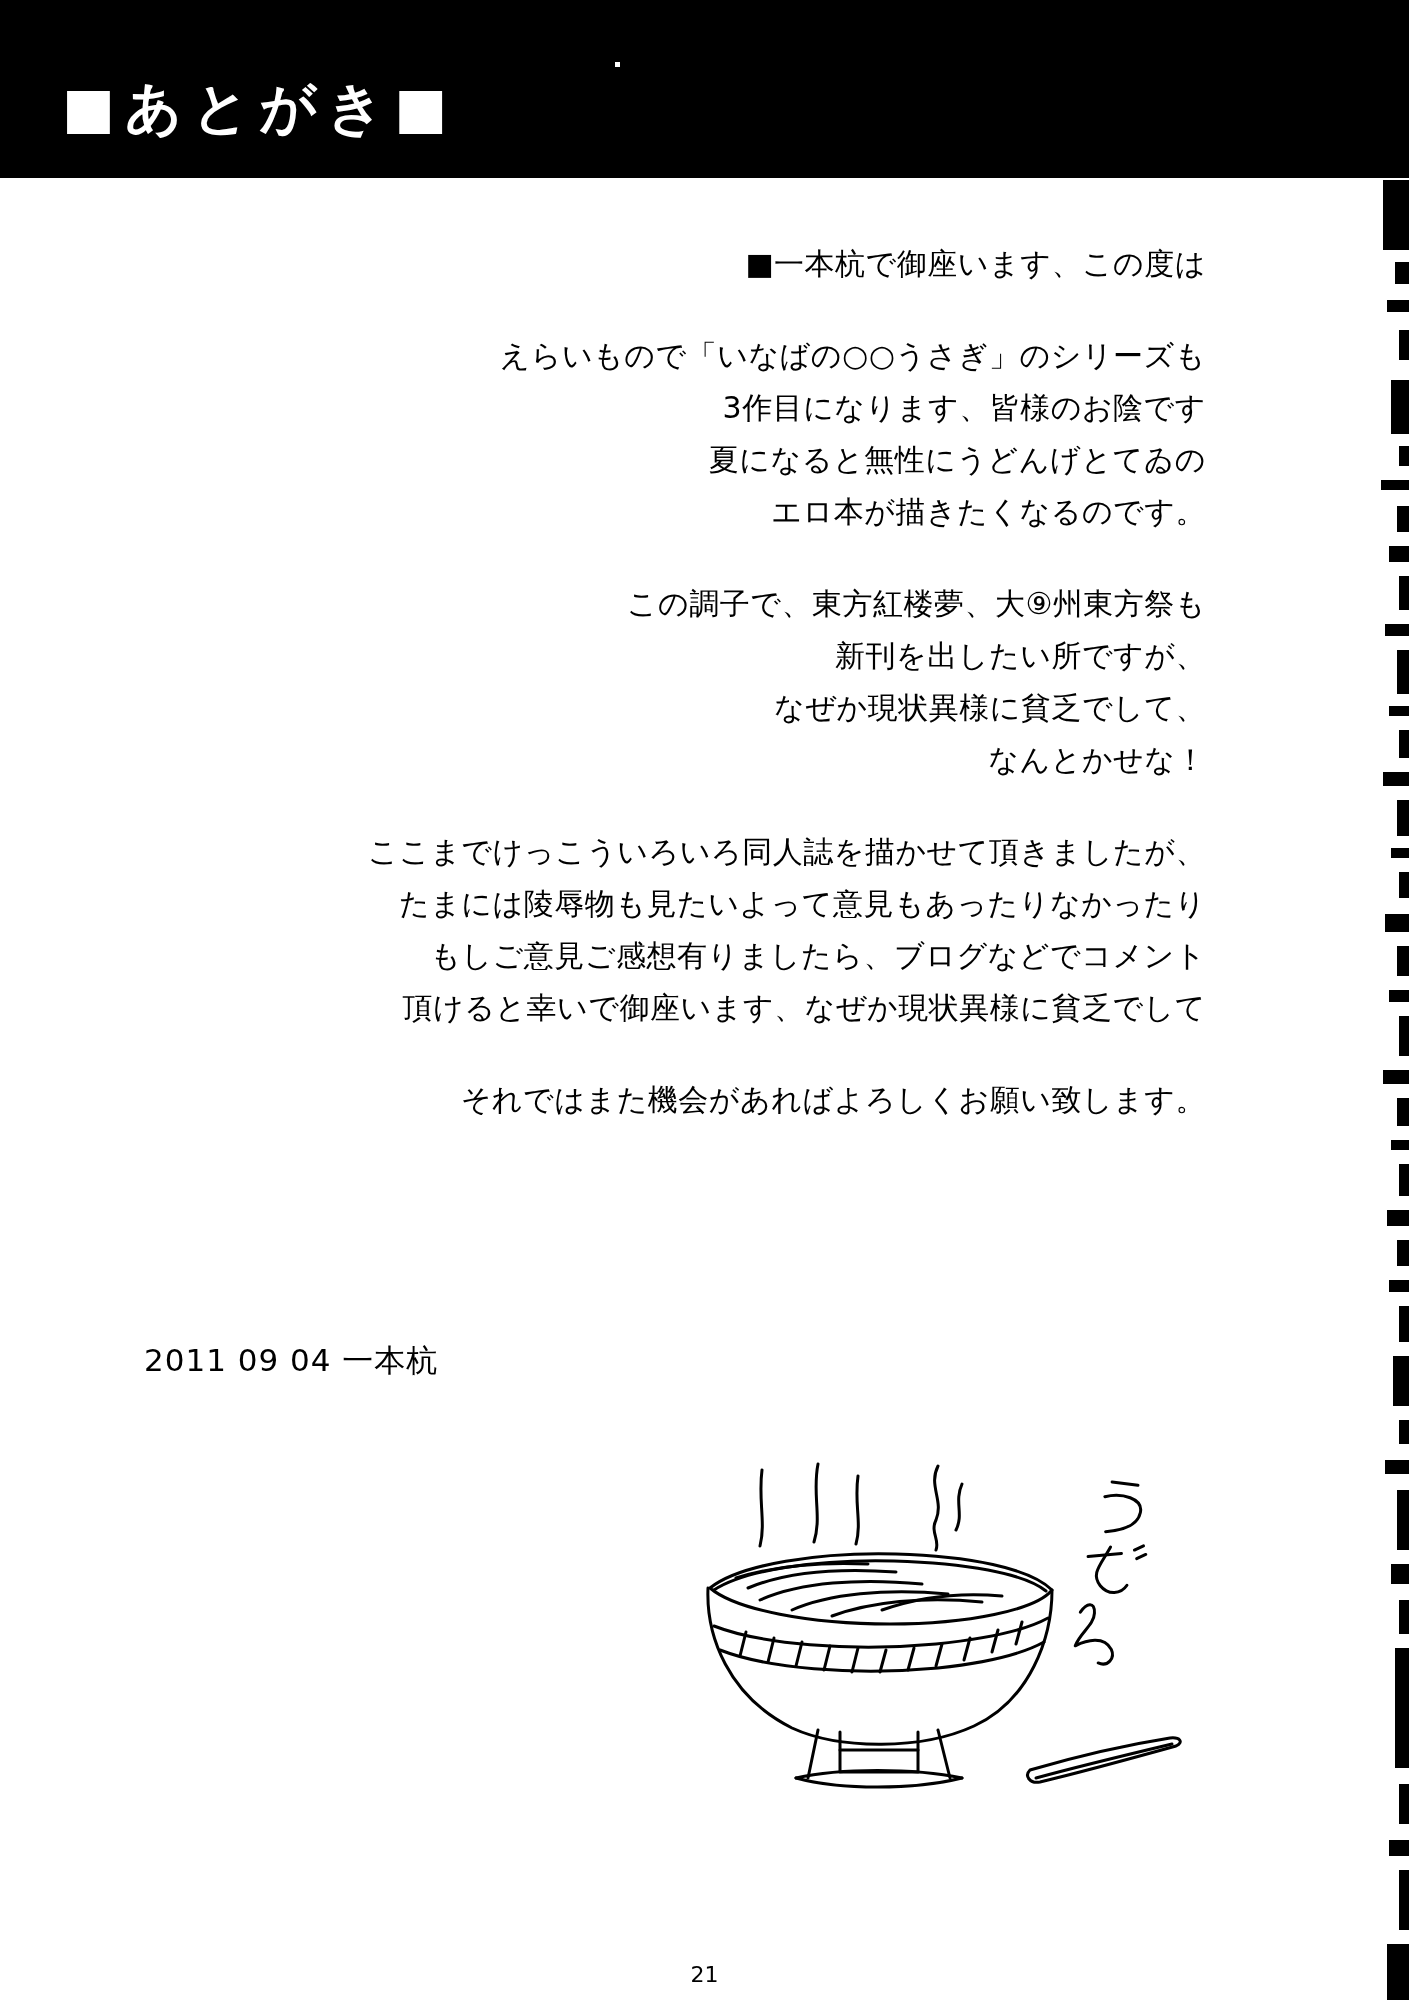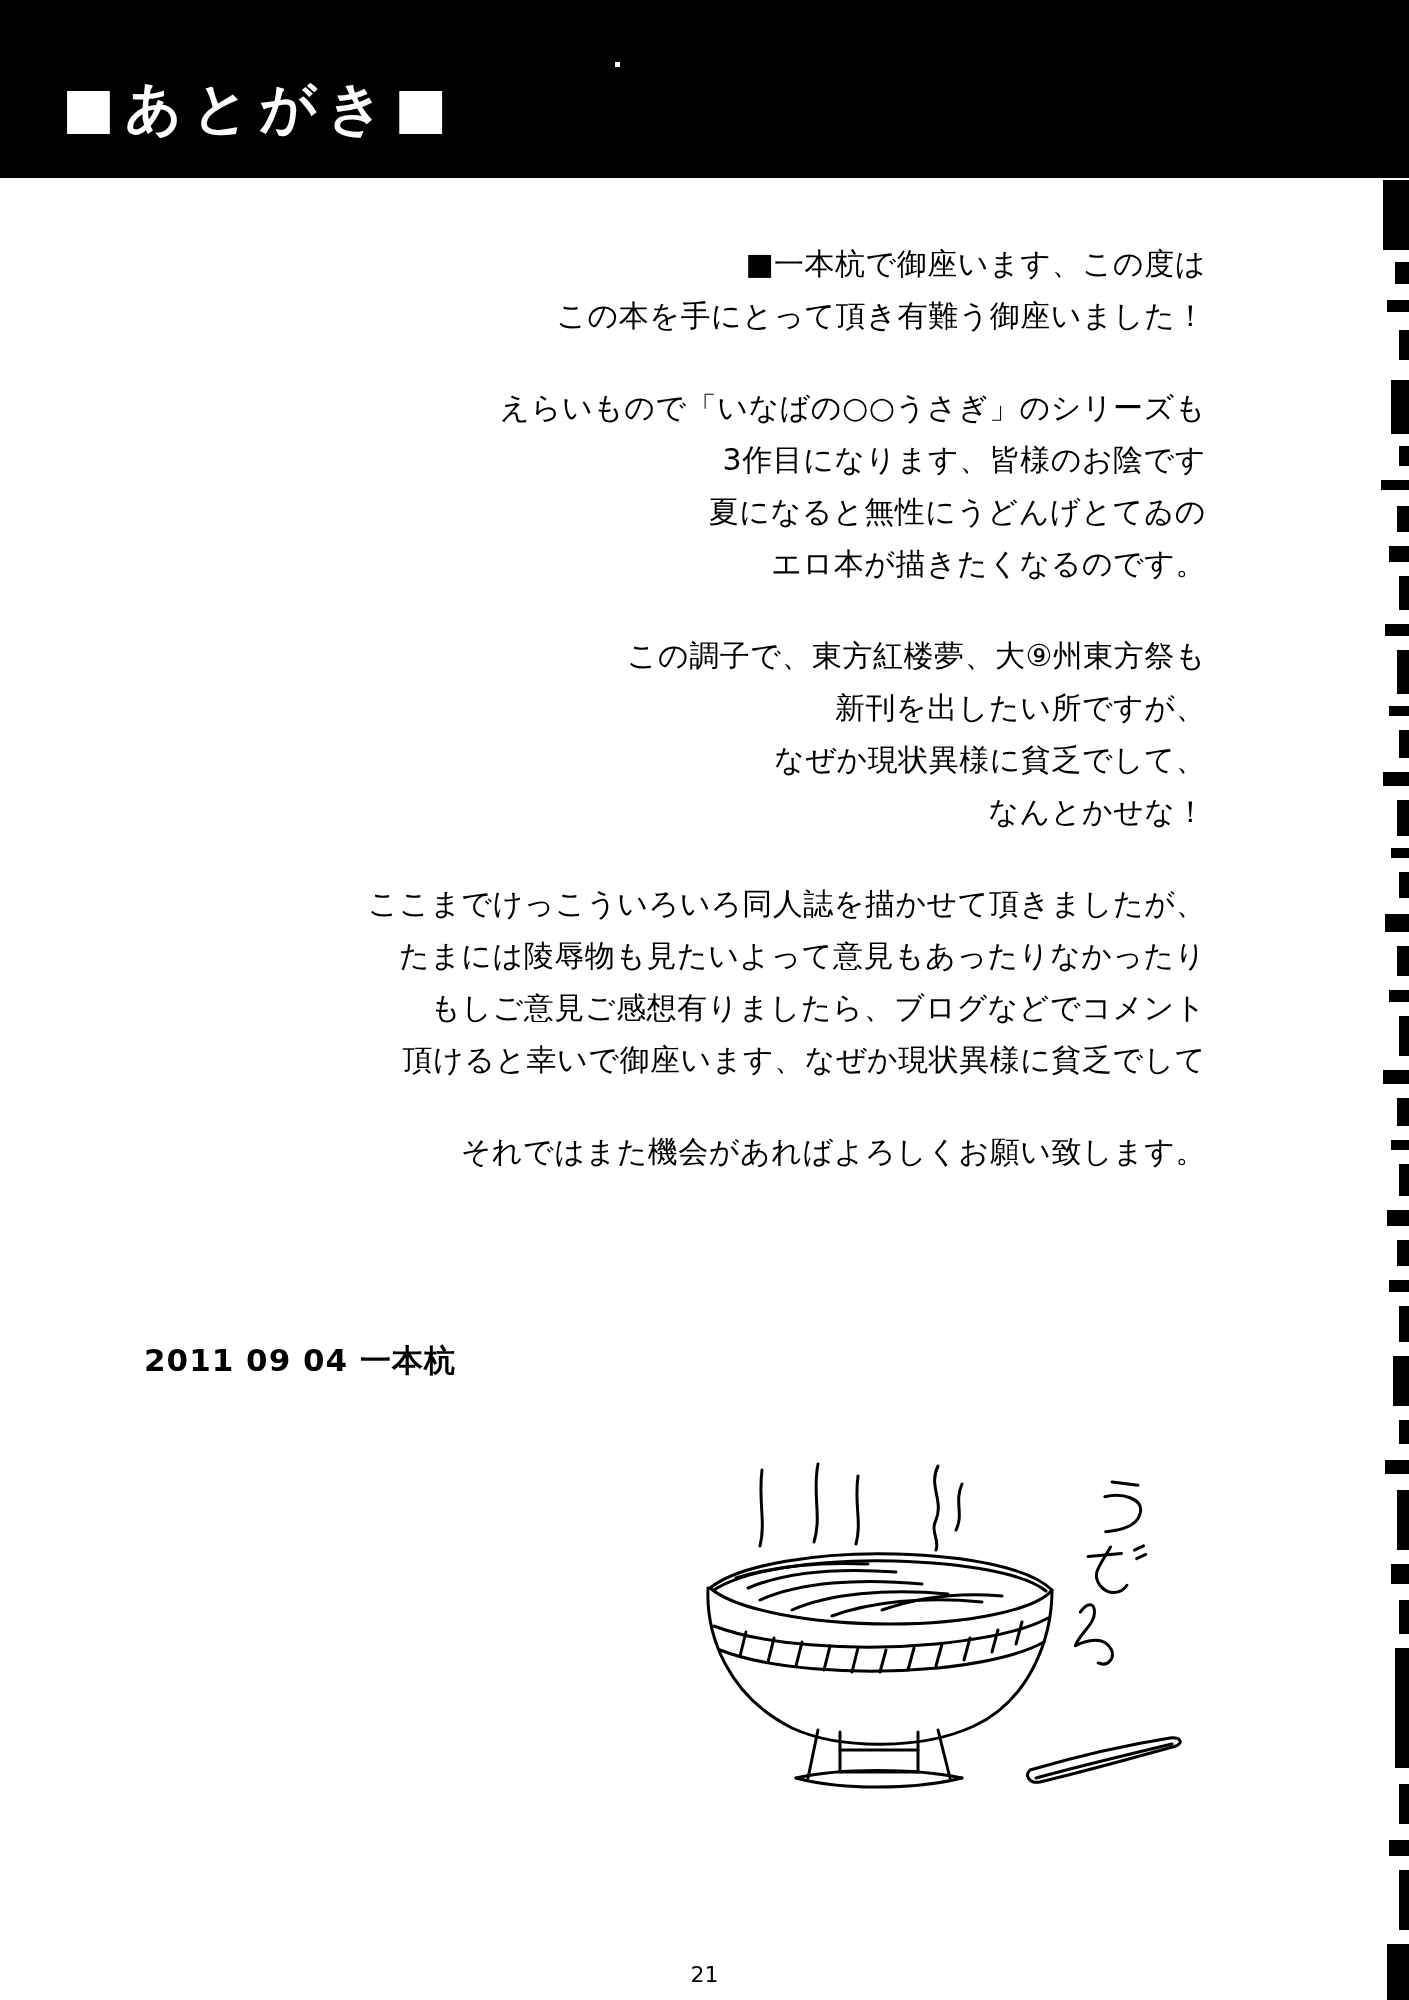--- a/index.html
+++ b/index.html
@@ -78,21 +78,21 @@
     letter-spacing: 0.5px;
   }
   .line.indent {
     padding-left: 30px;
   }
   #signature {
     position: absolute;
     left: 144px;
     top: 1340px;
     font-size: 31px;
-    font-weight: bold;
+    font-weight: normal;
     letter-spacing: 1px;
     white-space: nowrap;
   }
 
   
   #doodle {
     position: absolute;
     left: 700px;
     top: 1460px;
     width: 560px;
@@ -132,21 +132,20 @@
 
   <div id="header-banner">
     <div id="header-dot"></div>
     <div id="header-title">■あとがき■</div>
   </div>
 
   <div id="afterword-body">
 
     <div class="para">
       <div class="line">■一本杭で御座います、この度は</div>
-      <div class="line indent">この本を手にとって頂き有難う御座いました！</div>
     </div>
 
     <div class="para">
       <div class="line indent">えらいもので「いなばの○○うさぎ」のシリーズも</div>
       <div class="line indent">3作目になります、皆様のお陰です</div>
       <div class="line indent">夏になると無性にうどんげとてゐの</div>
       <div class="line indent">エロ本が描きたくなるのです。</div>
     </div>
 
     <div class="para">

